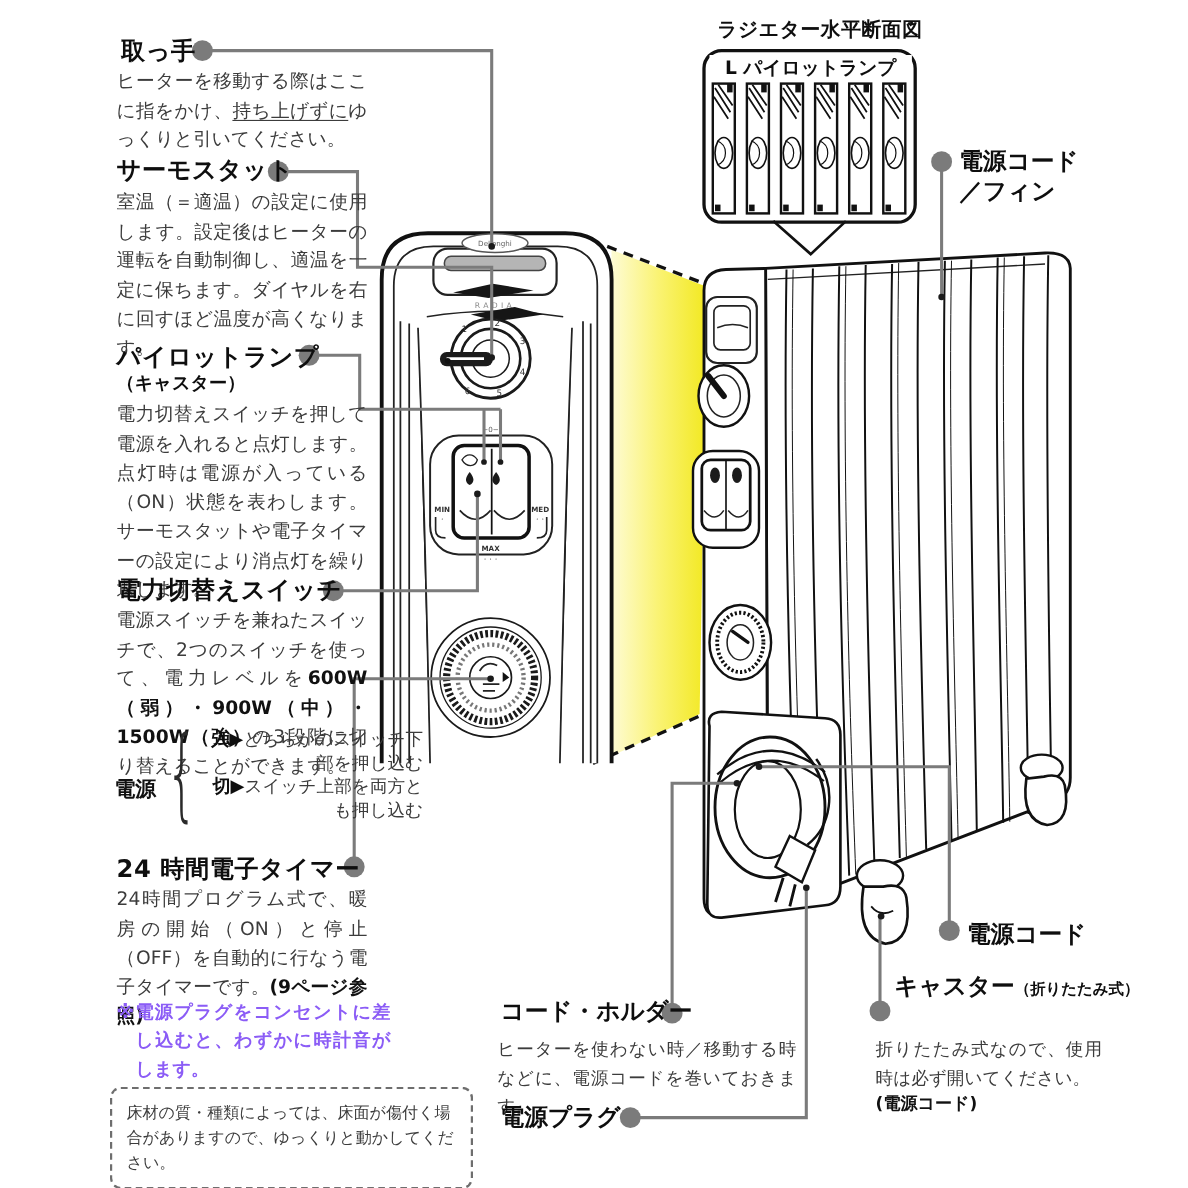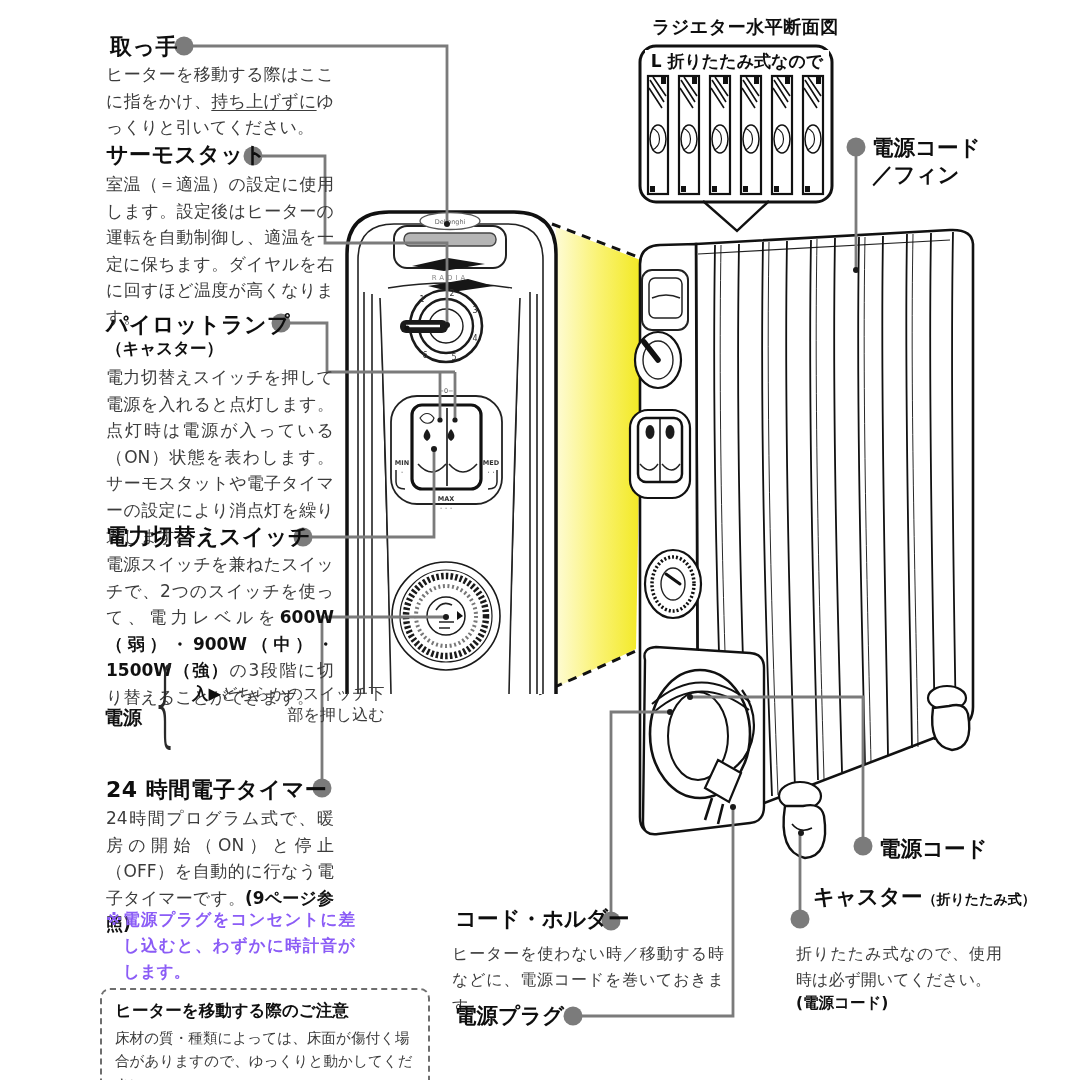--- a/index.html
+++ b/index.html
@@ -97,21 +97,21 @@
     <g transform="translate(155,0)">
       <rect x="10" y="32" width="20" height="118" stroke-width="2.2" fill="#fff"></rect>
       <path d="M12,36 L26,58 M15,33 L28,52 M11,44 L24,64" stroke-width="1.6"></path>
       <ellipse cx="20" cy="95" rx="8" ry="14" stroke-width="1.5"></ellipse>
       <path d="M14,84 C24,88 24,102 14,106" stroke-width="1.1"></path>
       <rect x="23" y="32" width="5" height="8" fill="#111" stroke="none"></rect>
       <rect x="12" y="142" width="5" height="6" fill="#111" stroke="none"></rect>
     </g>
   </g>
 </svg>
-<div class="abs z5 h2" style="left:645px;top:50px;width:184px;text-align:center;font-size:17px;background:#fff;">L 折りたたみ式なので</div>
+<div class="abs z5 h2" style="left:645px;top:50px;width:184px;text-align:center;font-size:17px;background:#fff;">L パイロットランプ</div>
 
 <svg class="abs z1" style="left:344px;top:202px;" width="215" height="492" viewBox="0 0 215 492">
   <path d="M3,492 L3,52 Q3,10 45,10 L170,10 Q212,10 212,52 L212,492" fill="#fff" stroke="#111" stroke-width="3.5"></path>
   <path d="M14,492 L14,58 Q14,22 50,22 L163,22 Q199,22 199,58 L199,492" fill="none" stroke="#222" stroke-width="1.6"></path>
   <g stroke="#222" stroke-width="1.6">
     <path d="M20,90 V492 M28,92 V492"></path>
     <path d="M186,90 V492 M193,92 V492"></path>
     <path d="M36,96 C42,250 45,400 47,492"></path>
     <path d="M176,96 C170,250 167,400 165,492"></path>
   </g>
@@ -295,29 +295,29 @@
 <div class="abs z6 bodytxt" style="left:106px;top:364px;width:228px;">電力切替えスイッチを押して電源を入れると点灯します。点灯時は電源が入っている（ON）状態を表わします。サーモスタットや電子タイマーの設定により消点灯を繰り返します。</div>
 
 <div class="abs z6 h1" style="left:106px;top:522px;">電力切替えスイッチ</div>
 <div class="abs z6 bodytxt" style="left:106px;top:551px;width:228px;"><span>電源スイッチを兼ねたスイッチで、2つのスイッチを使って、電力レベルを</span><b>600W（弱）・900W（中）・1500W（強）</b><span>の3段階に切り替えることができます。</span></div>
 
 <div class="abs z6 pwr-row" style="left:104px;top:658px;">
   <div class="pwr-label">電源</div>
   <div class="brace">{</div>
   <div class="pwr-lines">
     <div class="pwr-item"><b>入▶</b><span>どちらかのスイッチ下部を押し込む</span></div>
+    <div class="pwr-item"><b>切▶</b><span>スイッチ上部を両方とも押し込む</span></div>
   </div>
 </div>
 
 <div class="abs z6 h1" style="left:106px;top:775px;">24 時間電子タイマー</div>
 <div class="abs z6 bodytxt" style="left:106px;top:805px;width:228px;"><span>24時間プログラム式で、暖房の開始（ON）と停止（OFF）を自動的に行なう電子タイマーです。</span><b>(9ページ参照)</b></div>
 <div class="abs z6 noteline" style="left:106px;top:907px;width:232px;">※電源プラグをコンセントに差し込むと、わずかに時計音がします。</div>
 
 <div class="abs z6 caution" style="left:100px;top:988px;">
-  <div class="t">ヒーターを移動する際のご注意</div>
   <div class="b">床材の質・種類によっては、床面が傷付く場合がありますので、ゆっくりと動かしてください。</div>
 </div>
 
 <div class="abs z6 lbl-big" style="left:872px;top:134px;line-height:27px;">
   <div>電源コード</div>
   <div>／フィン</div>
 </div>
 
 <div class="abs z6 lbl-big" style="left:879px;top:834px;">電源コード</div>
 

